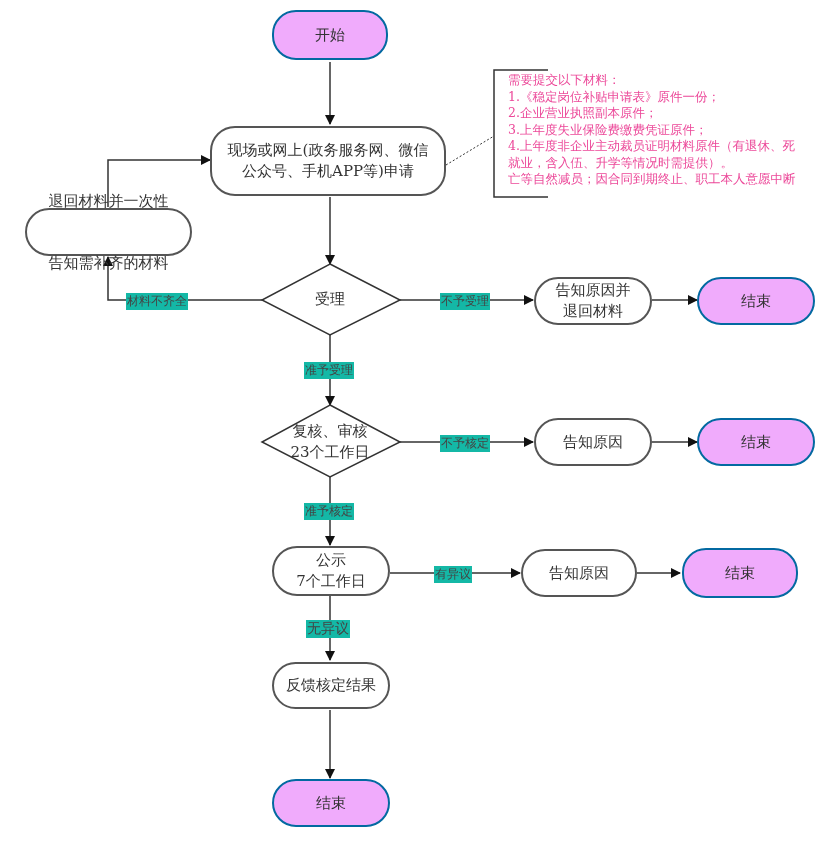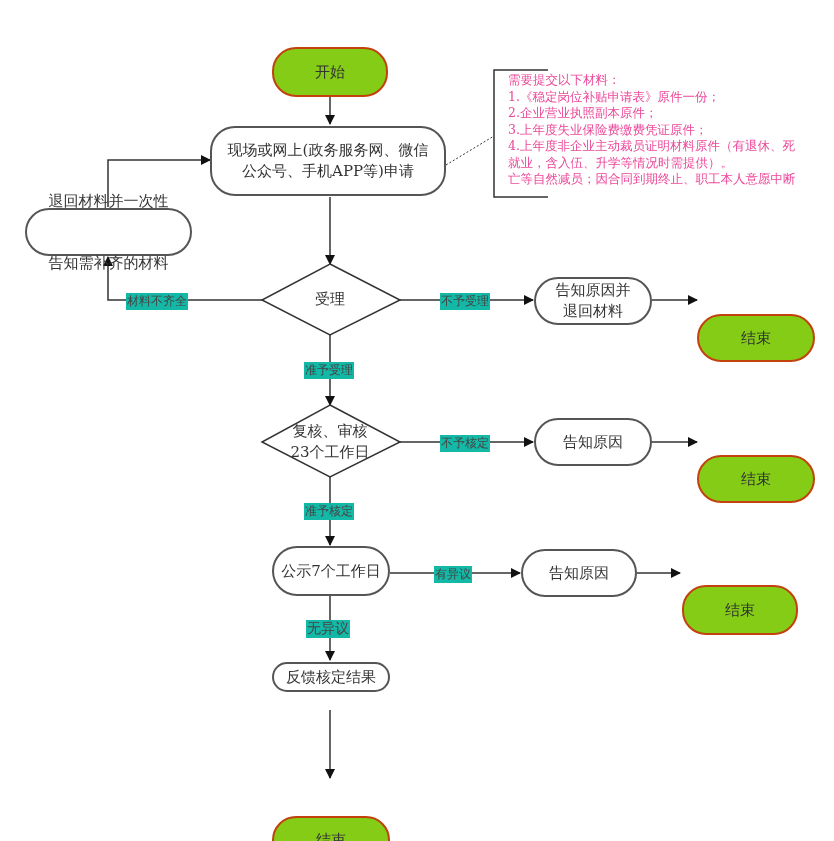--- a/index.html
+++ b/index.html
@@ -3,21 +3,21 @@
 <meta charset="utf-8">
 <style>
   html, body { margin: 0; padding: 0; background: #ffffff; }
   body { width: 834px; height: 841px; position: relative; overflow: hidden;
          font-family: "DejaVu Serif", "Liberation Serif", serif; color: #333; }
   svg.lines { position: absolute; left: 0; top: 0; }
   .node { position: absolute; box-sizing: border-box; display: flex; align-items: center;
           justify-content: center; text-align: center; font-size: 15px; line-height: 21px;
           color: #333; border-radius: 25px; }
   .rect { border: 2px solid #555; background: #fff; }
-  .term { border: 2px solid #c2410c; border-radius: 24px; background: #84cc16; margin-top: 37px; }
+  .term { border: 2px solid #0369a1; border-radius: 24px; background: #f0abfc; }
   .diamond-label { position: absolute; text-align: center; font-size: 15px; line-height: 21px;
                    color: #333; }
   .elabel { position: absolute; font-size: 12px; color: #444; background: #14b8a6; padding: 0 1px;
             white-space: nowrap; }
   .note { position: absolute; left: 508px; top: 72px; width: 330px; font-size: 12.5px;
           line-height: 16.5px; color: #ec4899; }
   .note div { white-space: nowrap; }
 </style>
 </head>
 <body>
@@ -98,34 +98,34 @@
 </div>
 
 <div class="node rect" style="left:534px;top:418px;width:118px;height:48px;">
   <span>告知原因</span>
 </div>
 
 <div class="node term" style="left:697px;top:418px;width:118px;height:48px;">
   <span>结束</span>
 </div>
 
-<div class="node rect" style="left:272px;top:546px;width:118px;height:50px;">
+<div class="node rect" style="left:272px;top:546px;width:118px;height:50px;flex-direction:column;">
   <div>公示</div>
   <div>7个工作日</div>
 </div>
 
 <div class="node rect" style="left:521px;top:549px;width:116px;height:48px;">
   <span>告知原因</span>
 </div>
 
 <div class="node term" style="left:682px;top:548px;width:116px;height:50px;">
   <span>结束</span>
 </div>
 
-<div class="node rect" style="left:272px;top:662px;width:118px;height:30px;">
+<div class="node rect" style="left:272px;top:662px;width:118px;height:47px;">
   <span>反馈核定结果</span>
 </div>
 
 <div class="node term" style="left:272px;top:779px;width:118px;height:48px;">
   <span>结束</span>
 </div>
 
 <span class="elabel" style="left:126px;top:293px;">材料不齐全</span>
 <span class="elabel" style="left:440px;top:293px;">不予受理</span>
 <span class="elabel" style="left:304px;top:362px;">准予受理</span>

